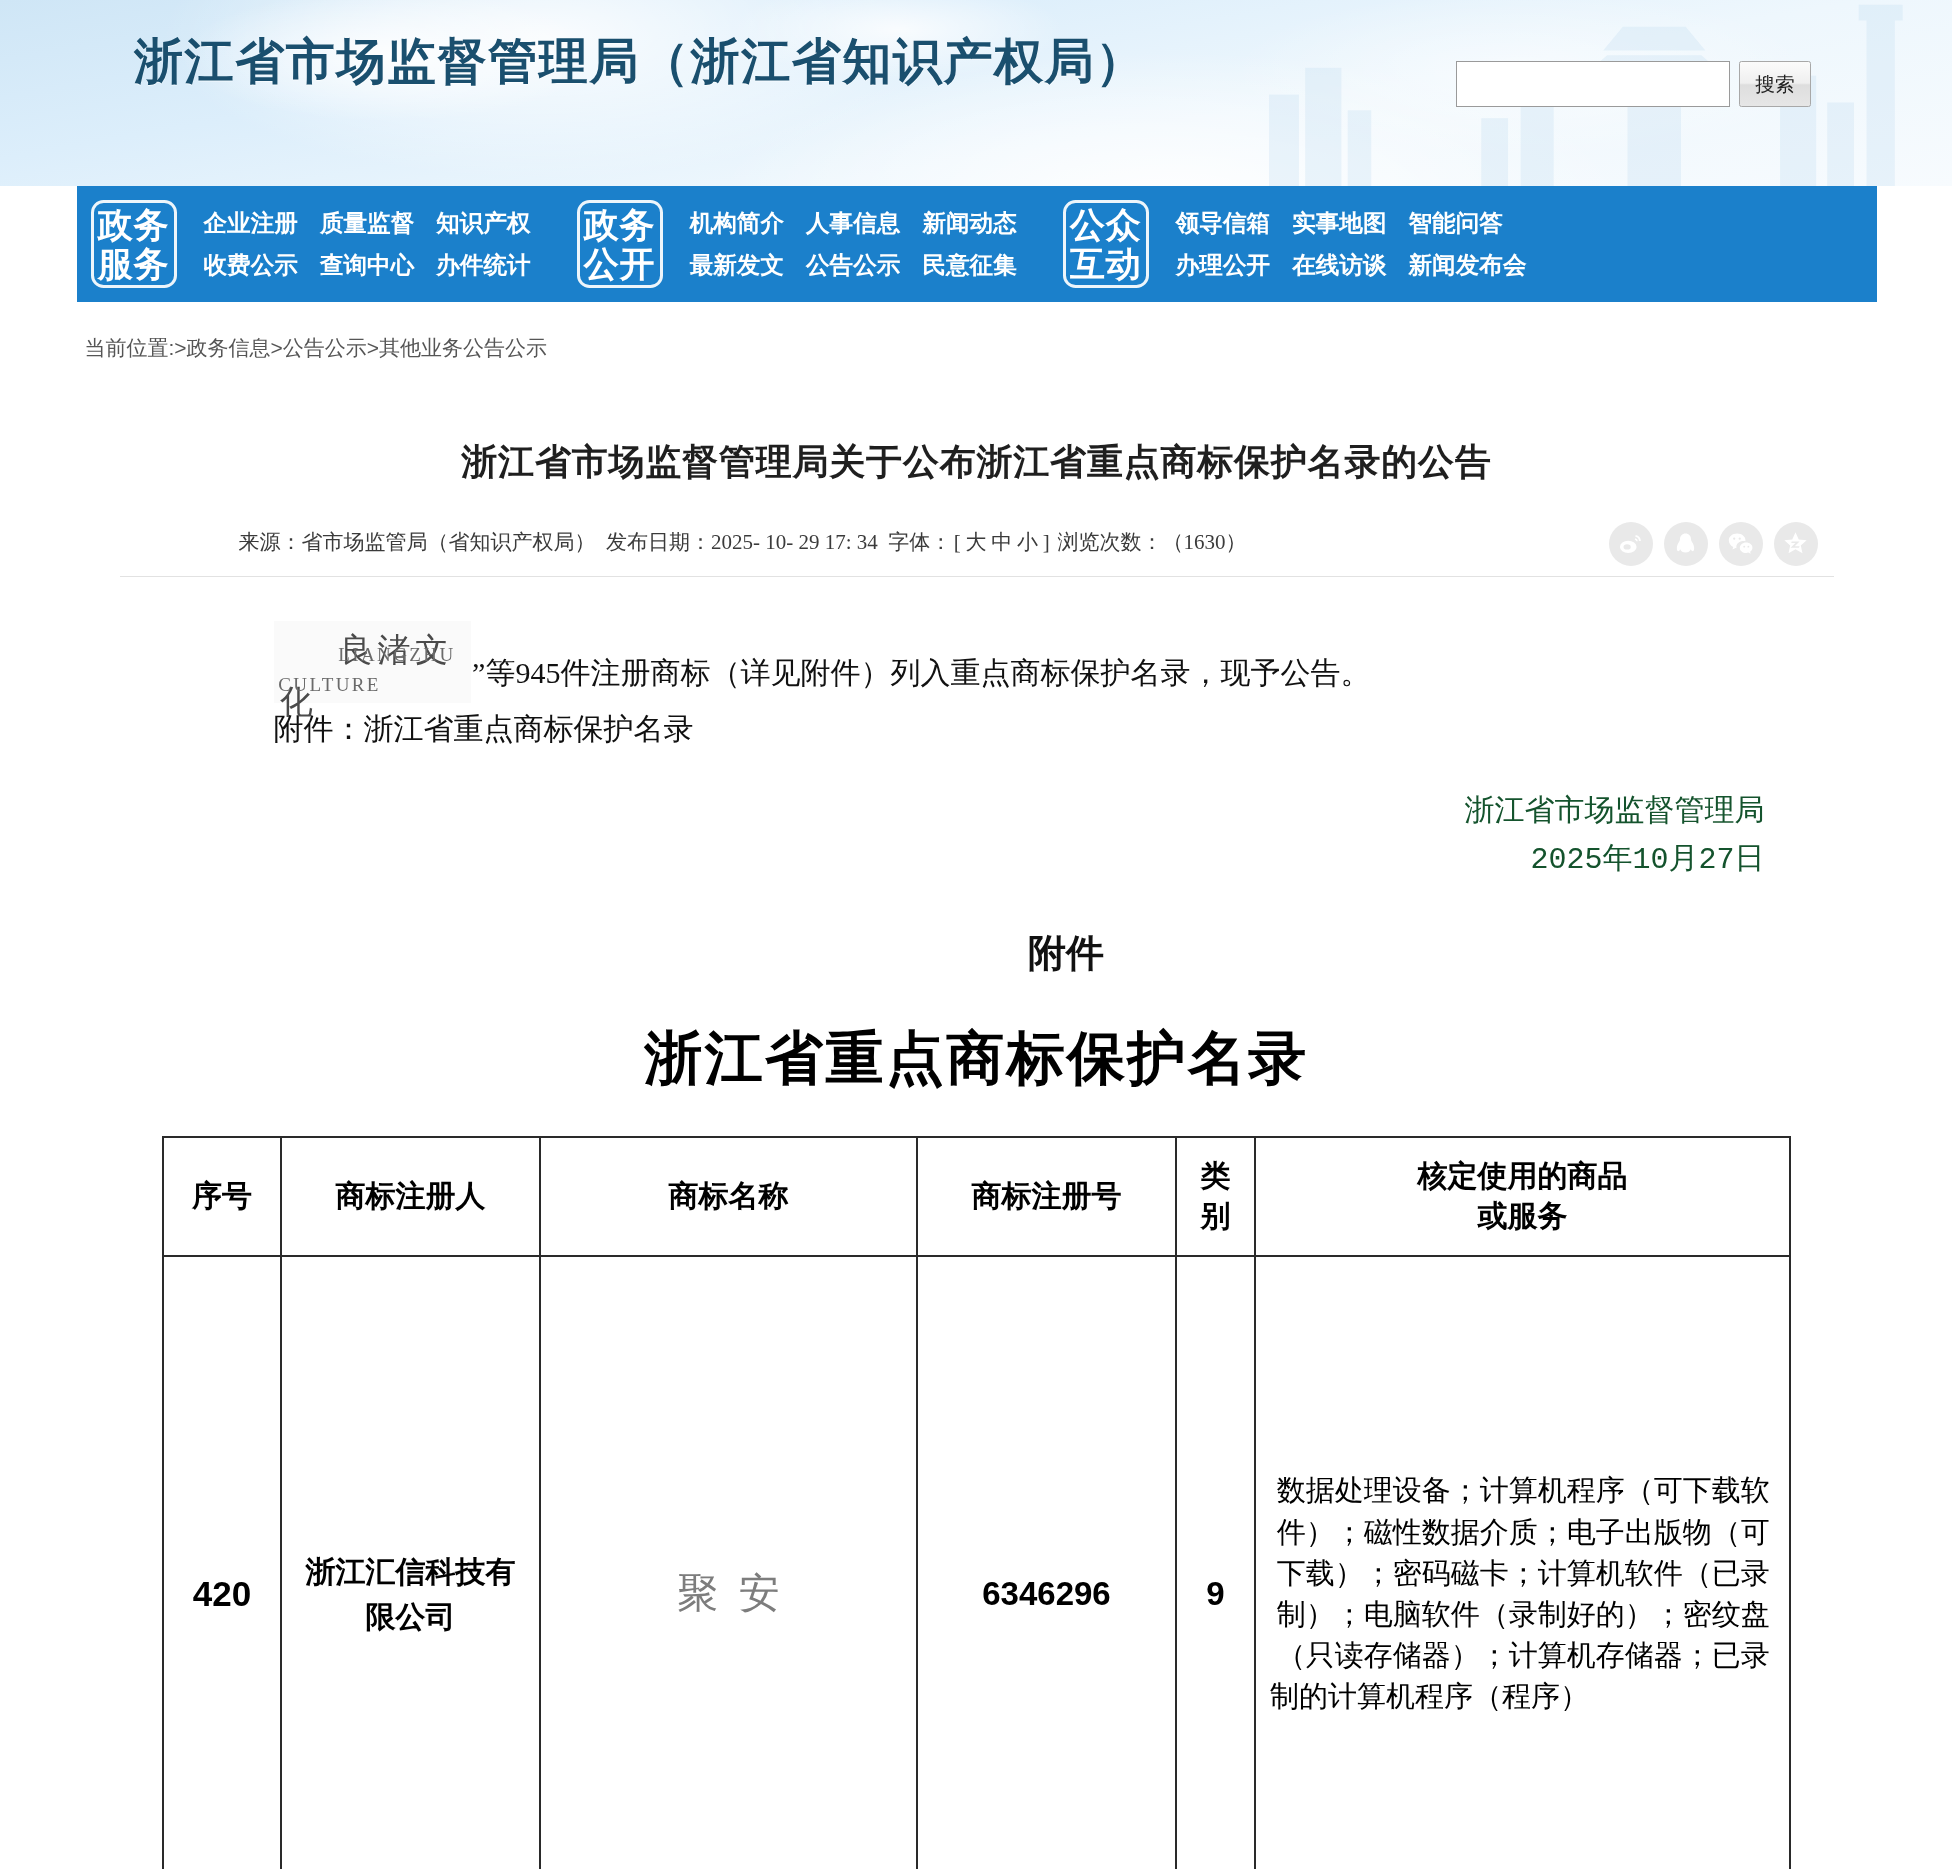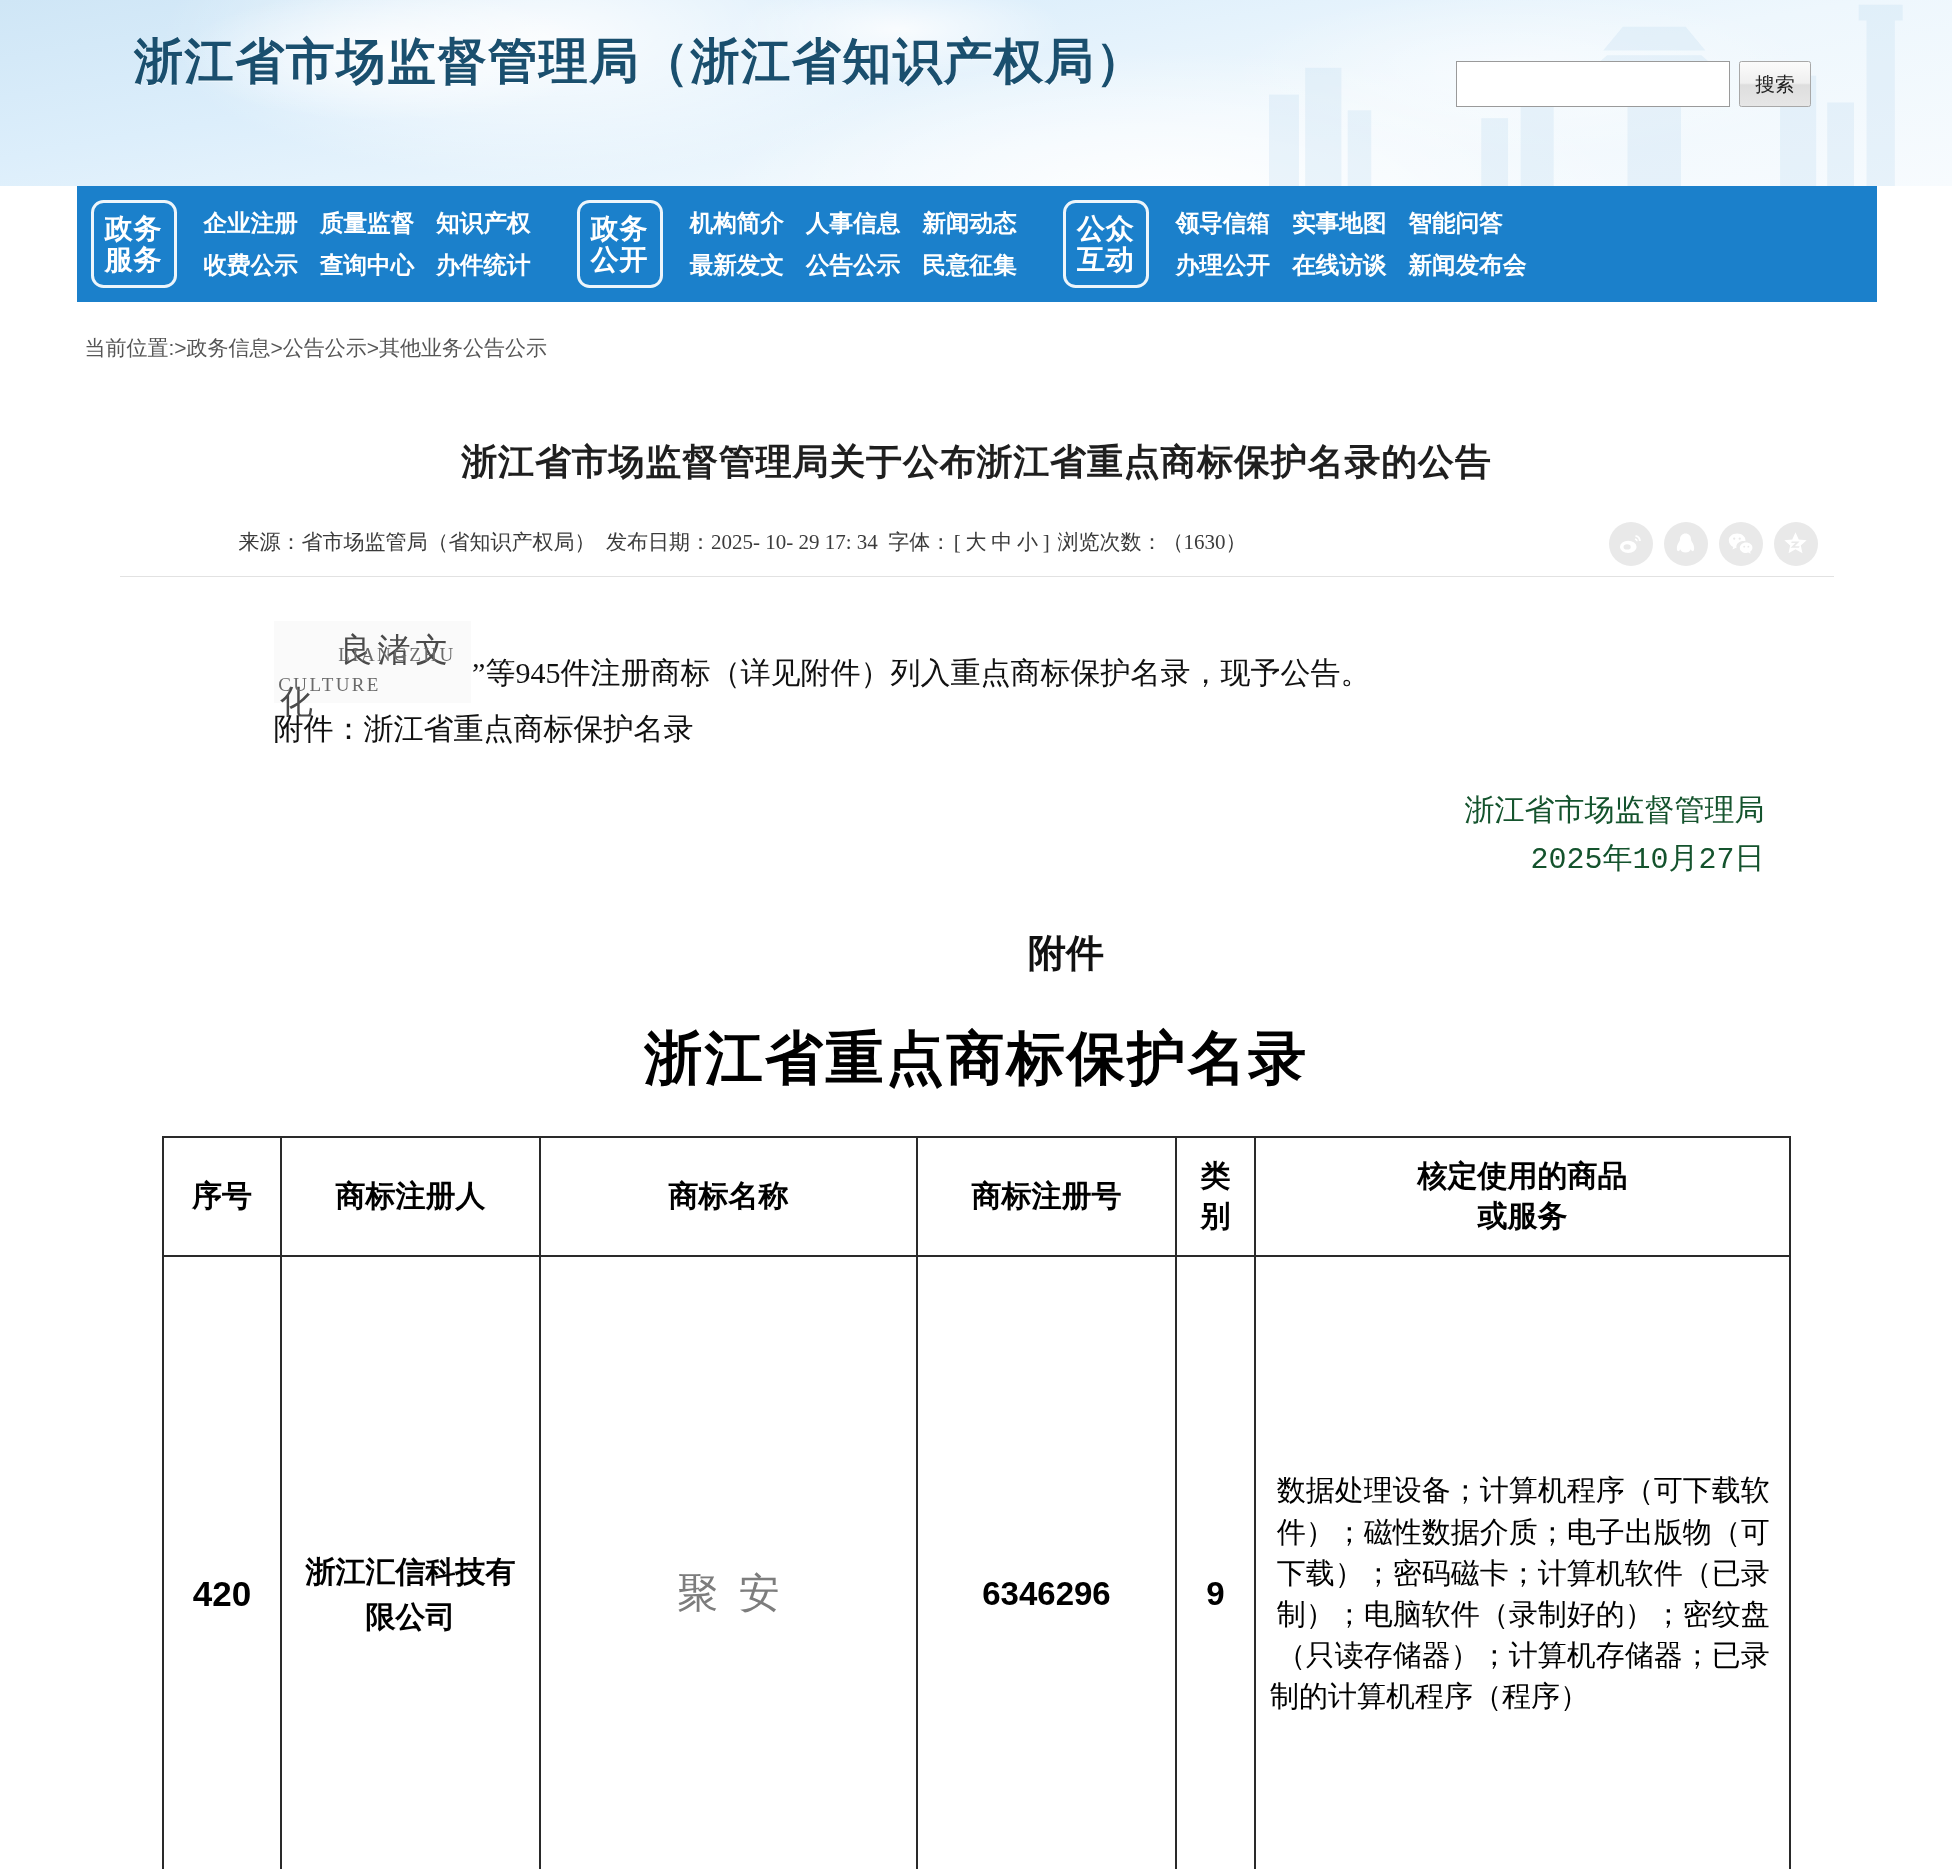--- a/index.html
+++ b/index.html
@@ -81,21 +81,21 @@
   .nav-group { display:flex; align-items:center; }
   .nav-badge {
     border: 3.1px solid rgba(255,255,255,0.92);
     border-radius: 12.6px;
     width: 86px; height: 88px;
     display:flex; flex-direction:column;
     align-items:center; justify-content:center;
     color:#fff;
     font-family:"Liberation Sans","DejaVu Sans",sans-serif;
     font-weight: bold;
-    font-size: 28px;
+    font-size: 35px;
     line-height: 1.12;
     letter-spacing: 0.8px;
     flex: none;
   }
   .nav-links {
     margin-left: 27px;
     display: grid;
     grid-template-columns: repeat(3, auto);
     grid-auto-rows: auto;
     column-gap: 22px;

